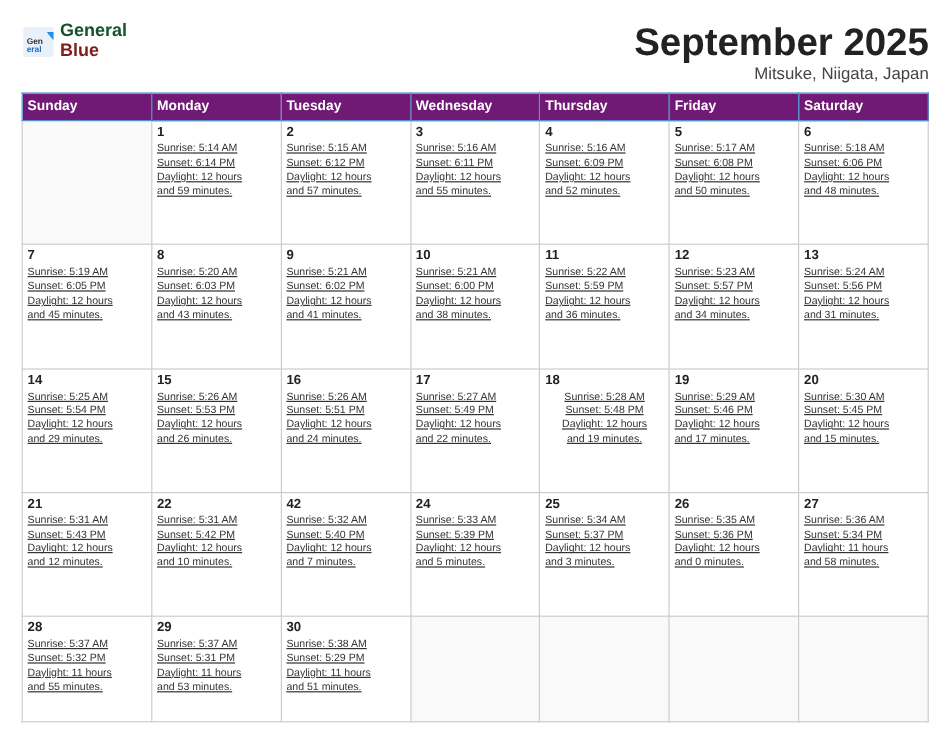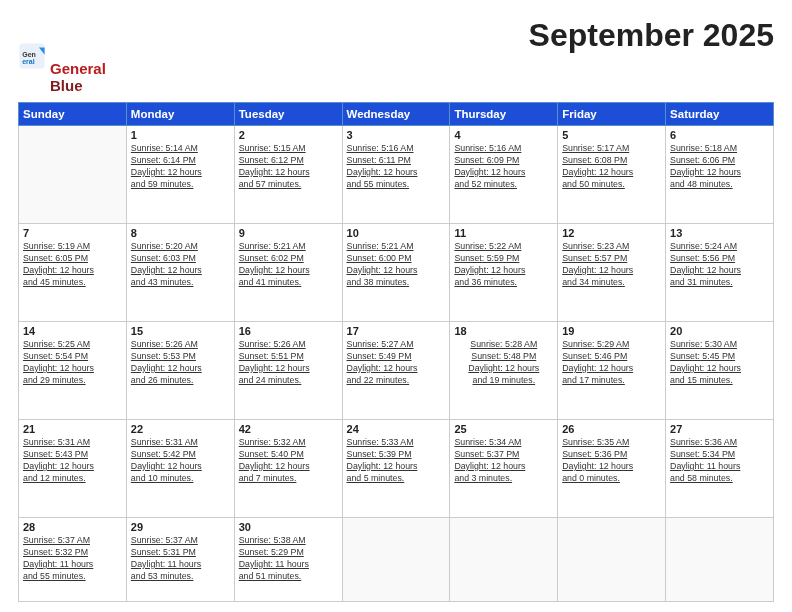--- a/index.html
+++ b/index.html
@@ -29,22 +29,21 @@
       gap: 4px;
     }
     .logo-text {
       display: flex;
       flex-direction: column;
       line-height: 1.1;
     }
     .logo-general {
       font-size: 15px;
       font-weight: bold;
-      color: #b91c1c;
-      margin-top: 43px;
+      color: #14532d;
     }
     .logo-blue {
       font-size: 15px;
       font-weight: bold;
       color: #7f1d1d;
     }
     .logo-icon {
       width: 28px;
       height: 28px;
     }
@@ -62,21 +61,21 @@
       color: #444;
     }
     .calendar {
       flex: 1;
       border: 1px solid #ccc;
       border-collapse: collapse;
       width: 100%;
       table-layout: fixed;
     }
     .calendar th {
-      background: #1d4ed8;
+      background: #701a75;
       color: #fff;
       font-size: 11.5px;
       font-weight: bold;
       padding: 5px 4px;
       text-align: left;
       border: 1px solid #5590cc;
     }
     .calendar td {
       border: 1px solid #ccc;
       vertical-align: top;
@@ -121,20 +120,21 @@
         <polygon points="30,8 38,18 34,12" fill="#1a6fc4"></polygon>
         <polygon points="30,8 38,8 38,18" fill="#2a8de8"></polygon>
       </svg>
       <div class="logo-text">
         <span class="logo-general">General</span>
         <span class="logo-blue">Blue</span>
       </div>
     </div>
     <div class="title-block">
       <div class="month-title">September 2025</div>
+      <div class="location">Mitsuke, Niigata, Japan</div>
     </div>
   </div>
 
   <table class="calendar">
     <thead>
       <tr>
         <th>Sunday</th>
         <th>Monday</th>
         <th>Tuesday</th>
         <th>Wednesday</th>

